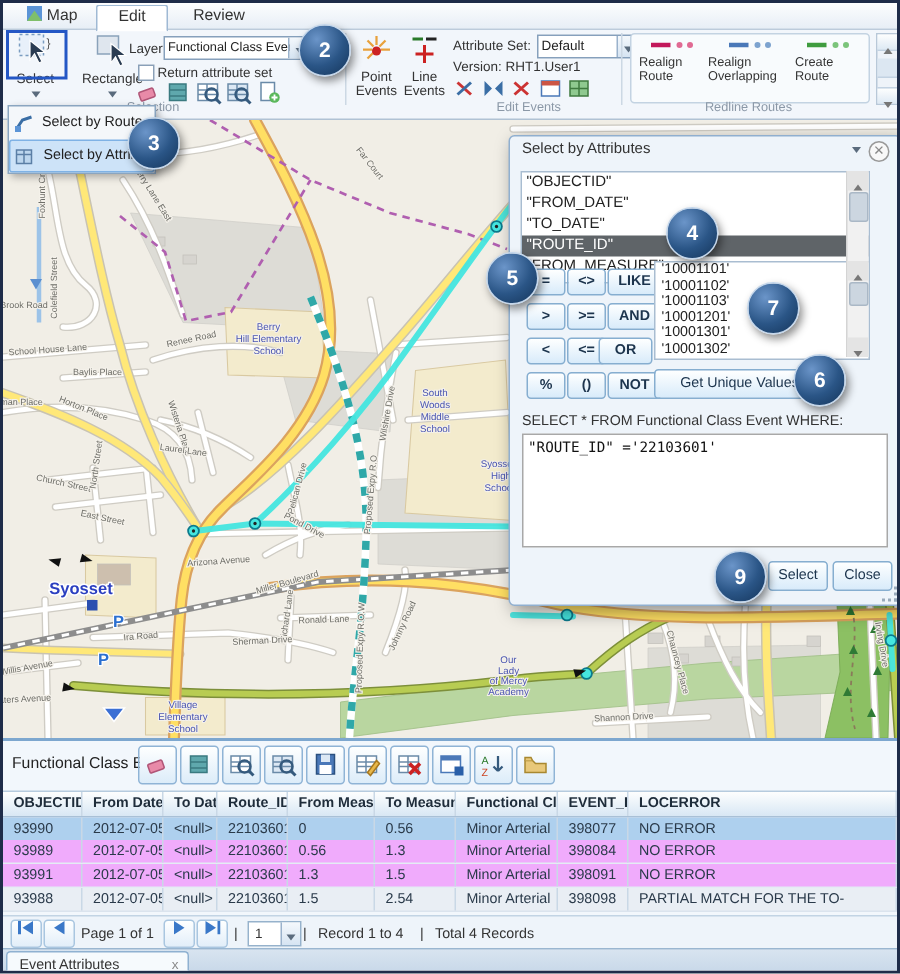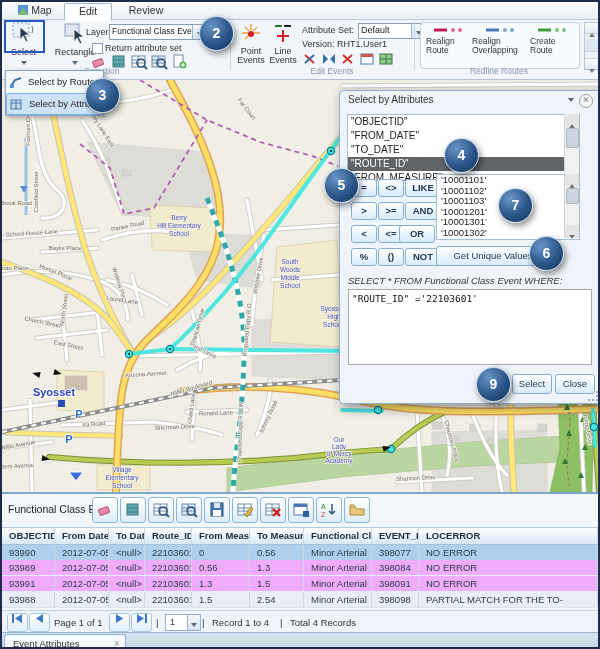--- a/index.html
+++ b/index.html
@@ -46,21 +46,21 @@
   .li{height:14px;line-height:14px;font-size:10px;color:#222;padding-left:3px;white-space:nowrap;}
   .li.sel{background:#5f6468;color:#fff;}
   .vli{height:10.5px;line-height:10.5px;font-size:9.5px;color:#222;padding-left:4px;}
   .vscroll{position:absolute;right:0;top:0;width:14px;height:100%;background:#f1f1f1;border-left:1px solid #d4d4d4;}
   .vscroll .a{position:absolute;left:0;width:100%;height:13px;background:#e4e4e4;text-align:center;}
   .tri-u{display:inline-block;width:0;height:0;border-left:3px solid transparent;border-right:3px solid transparent;border-bottom:4px solid #777;margin-top:4px;}
   .tri-d{display:inline-block;width:0;height:0;border-left:3px solid transparent;border-right:3px solid transparent;border-top:4px solid #777;margin-top:4px;}
   .thumb{position:absolute;left:1px;width:11px;background:#ccd6e0;border:1px solid #aab8c6;border-radius:2px;}
   .btn{background:linear-gradient(#feffff,#d8ebfa);border:1px solid #86aed0;border-radius:3px;font-size:9.5px;color:#1c344d;text-align:center;}
   .opbtn{position:absolute;height:16px;line-height:15px;font-weight:bold;}
-  #where-lbl{left:8px;top:184px;font-size:9.5px;color:#333;font-style:italic;}
+  #where-lbl{left:8px;top:184px;font-size:9.5px;color:#333;}
   #where{left:8px;top:198px;width:236px;height:68px;border:1px solid #a8a8a8;background:#fff;font-family:"DejaVu Sans Mono",monospace;font-size:9.5px;color:#111;resize:none;padding:3px;}
   #grip{right:2px;bottom:2px;width:8px;height:8px;border-right:2px dotted #9ab;border-bottom:2px dotted #9ab;}
   
   .callout{position:absolute;width:33px;height:33px;border-radius:50%;background:radial-gradient(circle at 34% 28%,#6b95c9,#2a5586 55%,#143459);border:1px solid #c4d6ea;color:#fff;font-size:14px;font-weight:bold;text-align:center;line-height:33px;box-shadow:2px 3px 6px rgba(0,0,0,.45);z-index:9;}
   
   #panel{left:0;top:490px;width:100%;height:140px;background:#f2f7fc;border-top:2px solid #7da7cf;z-index:4;}
   #ptoolbar{left:0;top:0;width:100%;height:32px;}
   #ptitle{left:6px;top:9px;font-size:10.5px;color:#222;}
   .tbtn{position:absolute;top:3px;width:24px;height:24px;background:linear-gradient(#feffff,#dcecf9);border:1px solid #8fb4d6;border-radius:3px;}
   .tbtn svg{margin:3px;}
@@ -433,21 +433,21 @@
           </svg></span><span style="margin-right: 3px;"><svg width="16" height="14">
             <path d="M3,3 L12,11 M12,3 L3,11" stroke="#cc3333" stroke-width="2"></path>
           </svg></span><span style="margin-right: 3px;"><svg width="16" height="14">
             <rect x="2" y="2" width="12" height="10" fill="#fff" stroke="#4a78b8"></rect>
             <rect x="2" y="2" width="12" height="3" fill="#cc5544"></rect>
           </svg></span><span style="margin-right: 3px;"><svg width="16" height="14">
             <rect x="2" y="2" width="12" height="10" fill="#8fc98f" stroke="#3f7a3f"></rect>
             <line x1="8" y1="2" x2="8" y2="12" stroke="#3f7a3f"></line>
             <line x1="2" y1="7" x2="14" y2="7" stroke="#3f7a3f"></line>
           </svg></span></div>
-    <div class="grouplabel abs" style="left:300px;width:60px;">Edit Events</div>
+    <div class="grouplabel abs" style="left:312px;width:60px;text-align:right;">Edit Events</div>
     <div class="divider abs" style="left:412px;"></div>
 
     <div id="redpanel" class="abs"></div>
     <div class="rl-btn abs" style="left:424px;width:44px;">
       <svg class="rl-ic" width="30" height="8">
           <line x1="1" y1="4" x2="14" y2="4" stroke="#c2185b" stroke-width="3"></line>
           <circle cx="20" cy="4" r="2" fill="#e06a93"></circle>
           <circle cx="27" cy="4" r="2" fill="#e06a93"></circle>
         </svg>
       <span>Realign Route</span>

